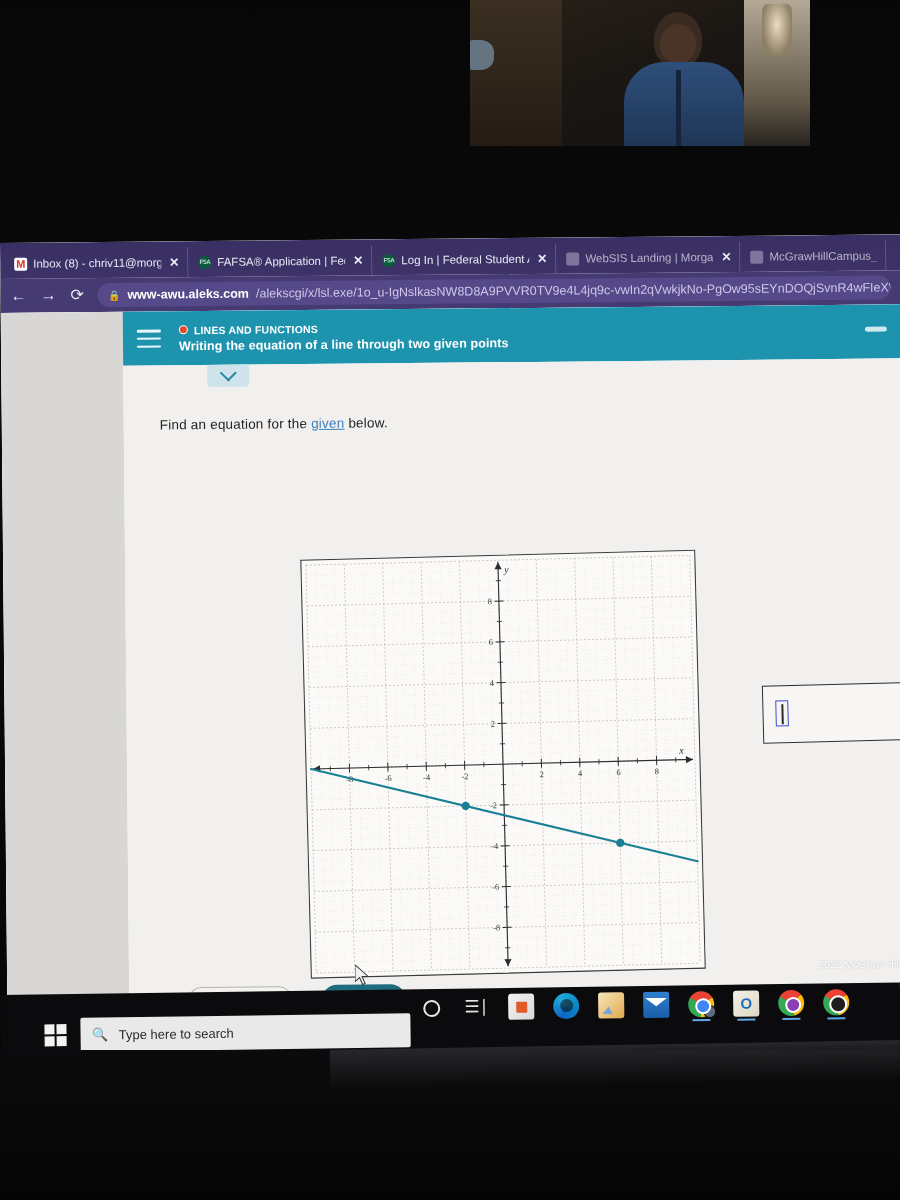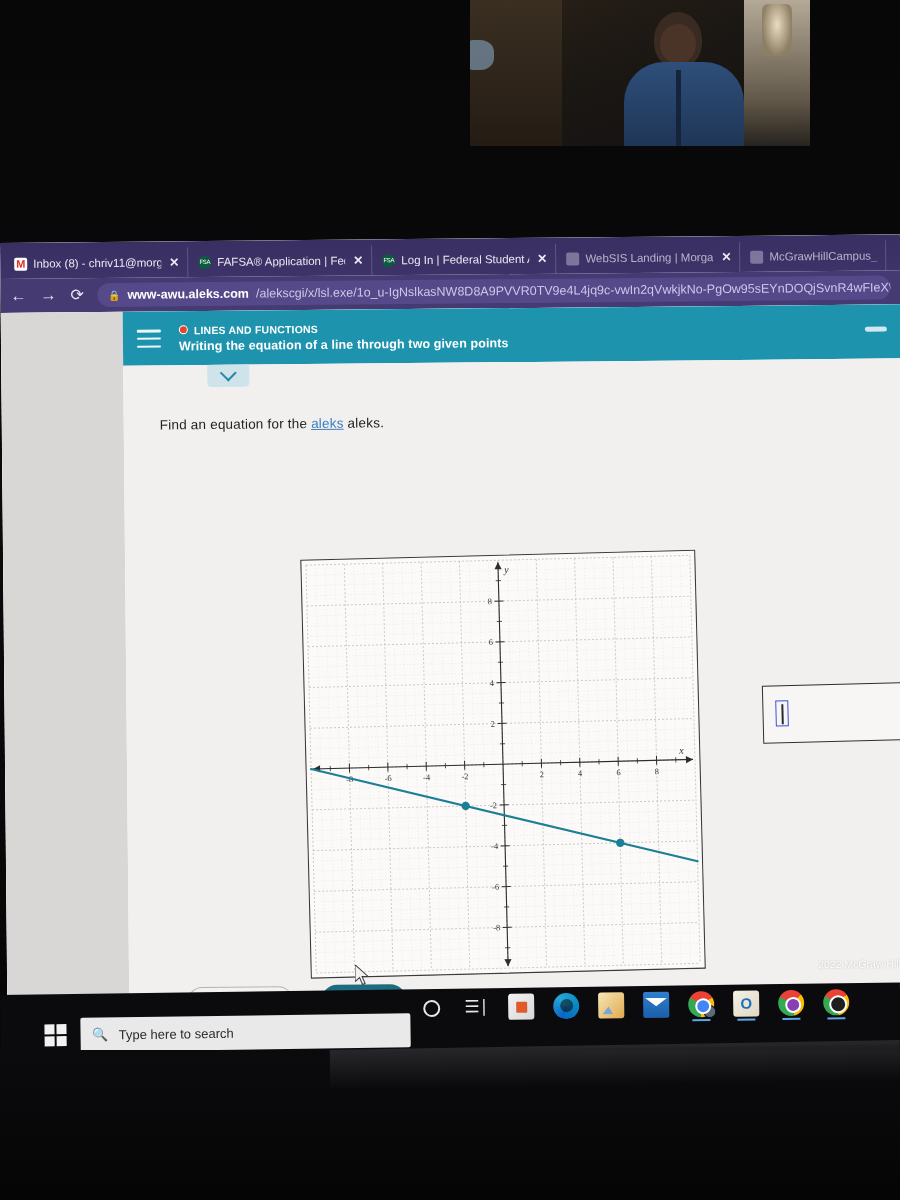--- a/index.html
+++ b/index.html
@@ -285,21 +285,21 @@
         </div>
         <div class="hdr-pill"></div>
       </div>
 
       <div class="content">
         <div class="chev-tab">
           <span class="chev"></span>
         </div>
 
         <div class="prompt">
-          <span>Find an equation for the </span><span class="lnk">aleks</span><span> aleks.</span>
+          <span>Find an equation for the </span><span class="lnk">given</span><span> below.</span>
         </div>
 
         <div class="graphwrap">
           <svg id="graph-svg" width="396" height="420" viewBox="0 0 396 420">
               <rect x="1" y="1" width="394" height="418" fill="#fbfaf8" stroke="#3b3b3b" stroke-width="1.1"></rect>
               <line x1="6" y1="6" x2="6" y2="414" stroke="#b9b6b1" stroke-width="0.7" stroke-dasharray="2,2"></line>
               <line x1="15.600000000000001" y1="6" x2="15.600000000000001" y2="414" stroke="#dedbd6" stroke-width="0.45" stroke-dasharray="1,2.4"></line>
               <line x1="25.200000000000003" y1="6" x2="25.200000000000003" y2="414" stroke="#dedbd6" stroke-width="0.45" stroke-dasharray="1,2.4"></line>
               <line x1="34.8" y1="6" x2="34.8" y2="414" stroke="#dedbd6" stroke-width="0.45" stroke-dasharray="1,2.4"></line>
               <line x1="44.400000000000006" y1="6" x2="44.400000000000006" y2="414" stroke="#b9b6b1" stroke-width="0.7" stroke-dasharray="2,2"></line>

